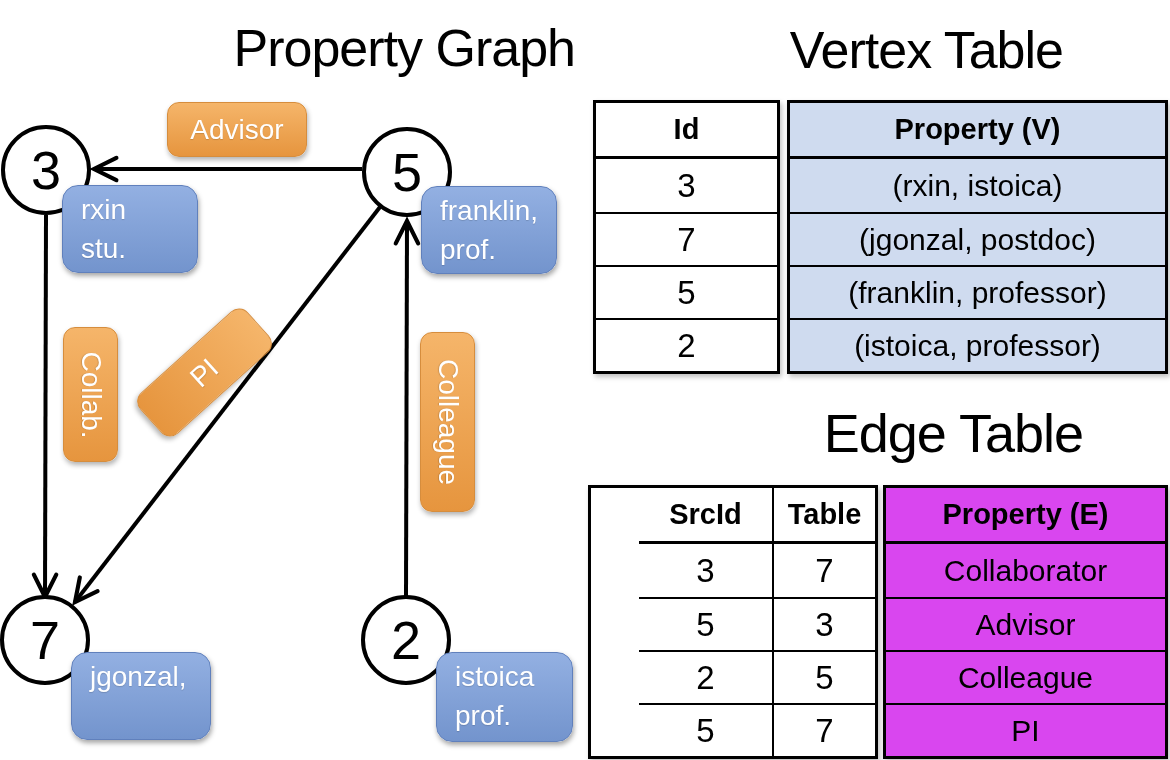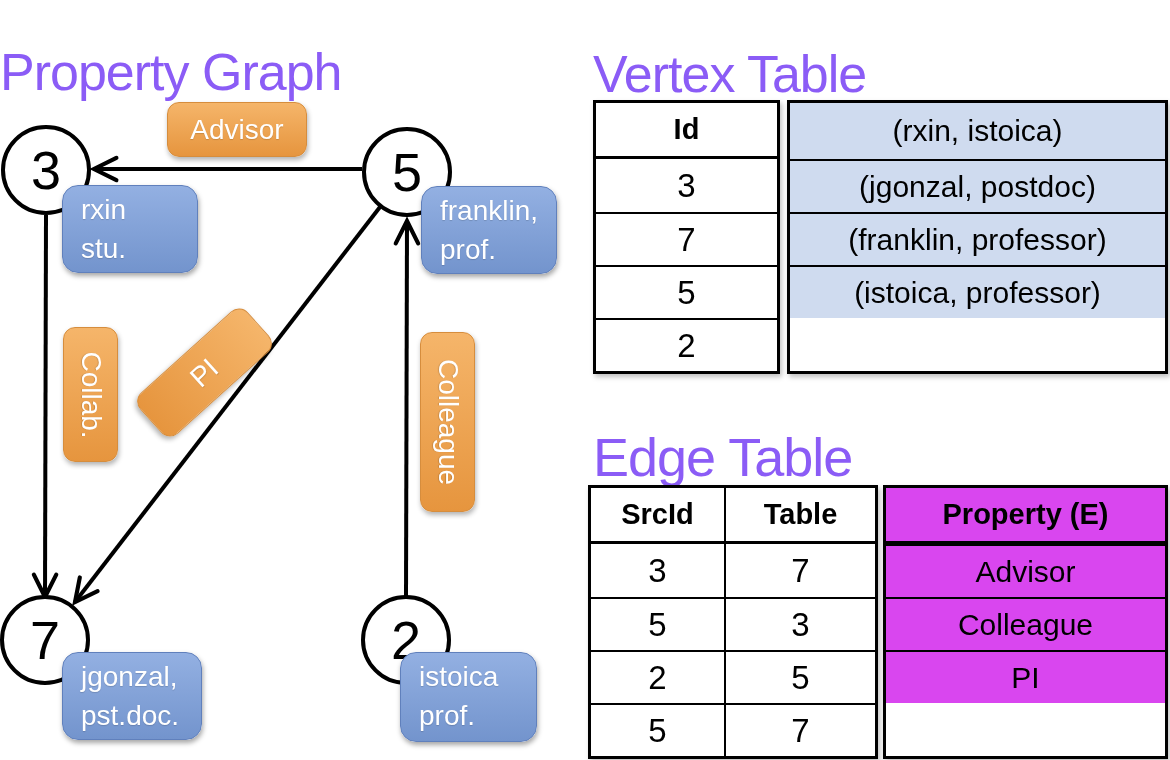--- a/index.html
+++ b/index.html
@@ -8,27 +8,26 @@
     position: relative;
     width: 1170px;
     height: 760px;
     background: #fff;
     overflow: hidden;
     font-family: "Liberation Sans", sans-serif;
     color: #000;
   }
   .title {
     position: absolute;
-    text-align: left;
+    text-align: right;
     font-size: 52px;
     font-weight: normal;
     letter-spacing: -1px;
-    color: #8b5cf6;
-    white-space: nowrap;
-    margin-top: 24px;
+    color: #000000;
+    white-space: nowrap;
   }
   
   .edges-svg { position: absolute; left: 0; top: 0; }
   .node-circle {
     position: absolute;
     width: 90px; height: 90px;
     background: #fff;
     border: 4px solid #000;
     border-radius: 50%;
     display: flex; align-items: center; justify-content: center;
@@ -127,25 +126,24 @@
   </div>
 
   <div class="prop-box" style="left:62px; top:185px; width:136px; height:88px;">
     <div>rxin</div>
     <div>stu.</div>
   </div>
   <div class="prop-box" style="left:421px; top:186px; width:136px; height:88px;">
     <div>franklin,</div>
     <div>prof.</div>
   </div>
-  <div class="prop-box" style="left:62px; top:652px; width:140px; height:88px;">
+  <div class="prop-box" style="left:71px; top:652px; width:140px; height:88px;">
     <div>jgonzal,</div>
-    <div>pst.doc.</div>
-  </div>
-  <div class="prop-box" style="left:400px; top:652px; width:137px; height:90px;">
+  </div>
+  <div class="prop-box" style="left:436px; top:652px; width:137px; height:90px;">
     <div>istoica</div>
     <div>prof.</div>
   </div>
 
   <div class="edge-label" style="left:167px; top:102px; width:140px; height:55px;">
     <span class="h-center">Advisor</span>
   </div>
   <div class="edge-label" style="left:63px; top:327px; width:55px; height:135px;">
     <span class="v-text">Collab.</span>
   </div>
@@ -160,45 +158,47 @@
 
   <div class="tbl-box" style="left:593px; top:100px; width:187px; height:274px; grid-template-rows:56px 53px 53px 53px 53px;">
     <div class="tbl-cell hdr">Id</div>
     <div class="tbl-cell num first-data">3</div>
     <div class="tbl-cell num rowline">7</div>
     <div class="tbl-cell num rowline">5</div>
     <div class="tbl-cell num rowline">2</div>
   </div>
 
   <div class="tbl-box" style="left:787px; top:100px; width:381px; height:274px; grid-template-rows:56px 53px 53px 53px 53px;">
+    <div class="tbl-cell hdr vt-fill">Property (V)</div>
     <div class="tbl-cell vt-fill first-data">(rxin, istoica)</div>
     <div class="tbl-cell vt-fill rowline">(jgonzal, postdoc)</div>
     <div class="tbl-cell vt-fill rowline">(franklin, professor)</div>
     <div class="tbl-cell vt-fill rowline">(istoica, professor)</div>
   </div>
 
   <div class="title" style="left:593px; top:402px; width:490px; font-size:54px;">Edge Table</div>
 
-  <div class="tbl-box" style="left:588px; top:485px; width:290px; height:274px; grid-template-columns:133px 1fr; grid-template-rows:56px 53px 53px 53px 53px;">
+  <div class="tbl-box" style="left:588px; top:485px; width:290px; height:274px; grid-template-columns:133px 1fr; grid-template-rows:56px 53px 53px 53px 53px;padding-left:48px;">
     <div class="tbl-cell hdr">SrcId</div>
     <div class="tbl-cell hdr cell-left-border">Table</div>
 
     <div class="tbl-cell num first-data">3</div>
     <div class="tbl-cell num first-data cell-left-border">7</div>
 
     <div class="tbl-cell num rowline">5</div>
     <div class="tbl-cell num rowline cell-left-border">3</div>
 
     <div class="tbl-cell num rowline">2</div>
     <div class="tbl-cell num rowline cell-left-border">5</div>
 
     <div class="tbl-cell num rowline">5</div>
     <div class="tbl-cell num rowline cell-left-border">7</div>
   </div>
 
   <div class="tbl-box" style="left:883px; top:485px; width:285px; height:274px; grid-template-rows:56px 53px 53px 53px 53px;">
     <div class="tbl-cell hdr et-fill">Property (E)</div>
+    <div class="tbl-cell et-fill first-data">Collaborator</div>
     <div class="tbl-cell et-fill rowline">Advisor</div>
     <div class="tbl-cell et-fill rowline">Colleague</div>
     <div class="tbl-cell et-fill rowline">PI</div>
   </div>
 
 </div>
 
 </body></html>

